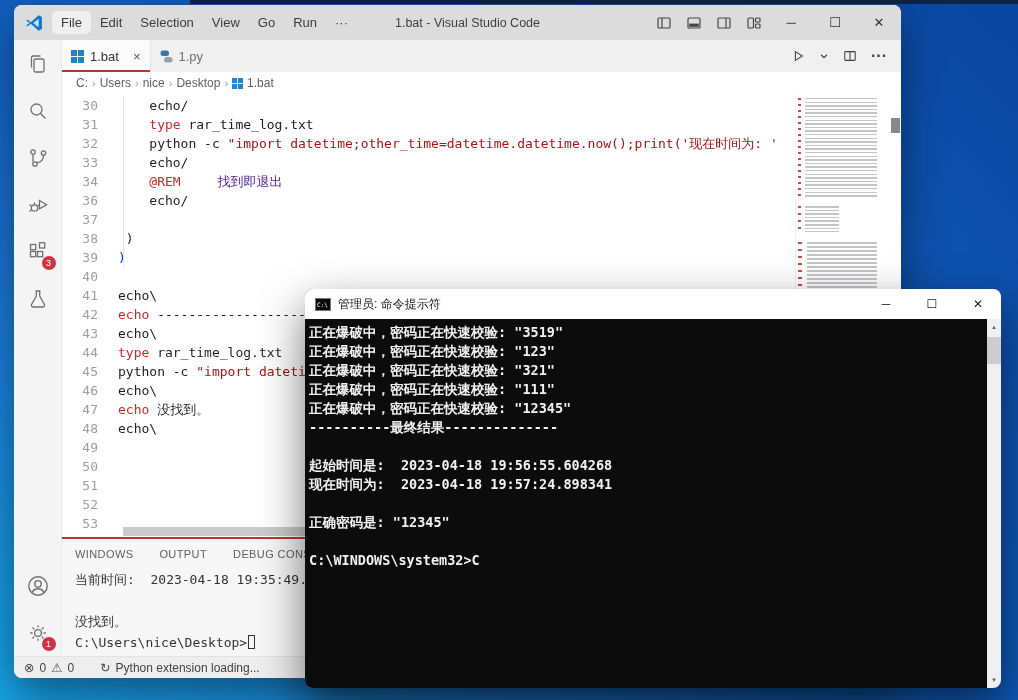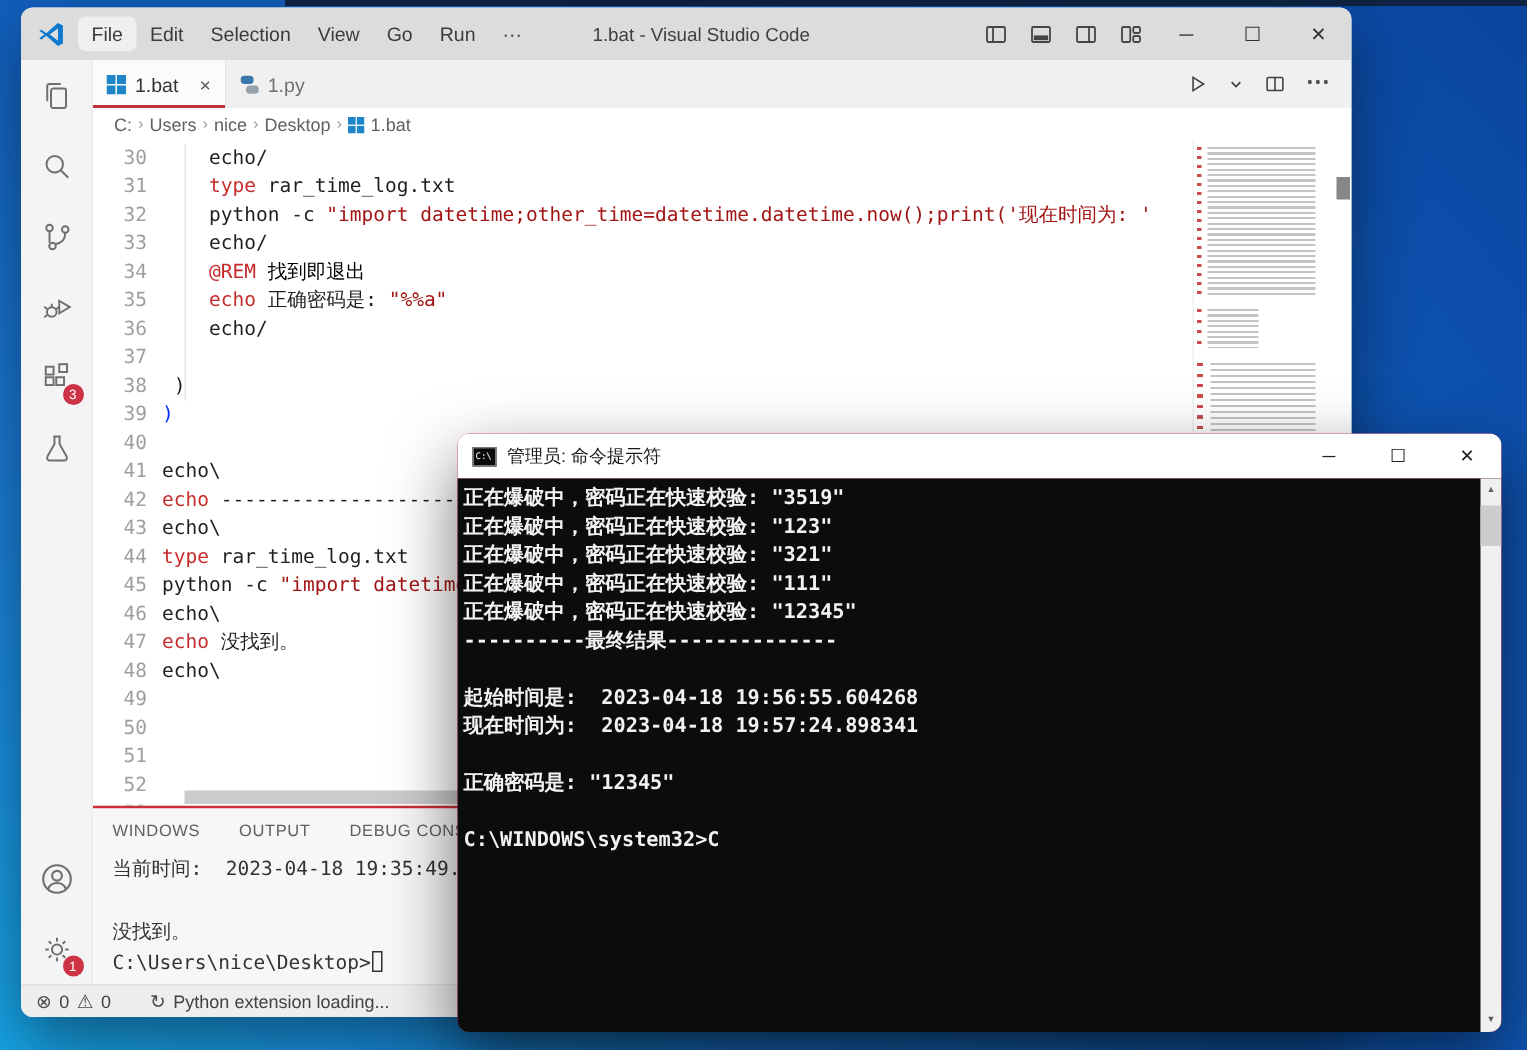--- a/index.html
+++ b/index.html
@@ -43,23 +43,23 @@
   .tab.active::after { content:""; position:absolute; left:0; right:0; bottom:0; height:2px; background:#bf3137; }
   .tab.inactive { color:#717171; }
   .tab-close { color:#5a5a5a; font-size:13px; margin-left:8px; }
   .tab-actions { margin-left:auto; display:flex; align-items:center; gap:14px; padding-right:14px; color:#3f3f3f; }
   .breadcrumb { height:22px; background:#fff; display:flex; align-items:center; gap:4px; font-size:12px; color:#616161; padding-left:14px; flex:0 0 22px; }
   .bc-sep { color:#9a9a9a; font-size:11px; }
 
   .editor { position:relative; height:443px; flex:0 0 443px; background:#fff; overflow:hidden; }
   .ed-row { display:flex; height:19px; line-height:19px; font-size:13px; }
   .ln { width:46px; flex:0 0 46px; text-align:right; padding-right:10px; color:#9e9e9e; }
-  .cl { margin-left:0; white-space:pre; color:#1f1f1f; width:657px; overflow:hidden; }
+  .cl { margin-left:10px; white-space:pre; color:#1f1f1f; width:657px; overflow:hidden; }
   .sy-t { color:#1f1f1f; } .sy-k { color:#c72c2c; } .sy-s { color:#a31515; }
-  .sy-c { color:#000000; } .sy-b { color:#0451a5; } .sy-p { color:#0431fa; }
+  .sy-c { color:#4c1d95;padding-left:29px; } .sy-b { color:#0451a5; } .sy-p { color:#0431fa; }
   .ed-lines { padding-top:2px; }
   .indent-guide { position:absolute; left:61px; top:2px; height:171px; border-left:1px solid #e5e5e5; }
   .minimap { position:absolute; left:733px; top:0; bottom:0; width:95px; background:#fff; border-left:1px solid #f0f0f0; }
   .mm-block { position:absolute; left:2px; background-repeat:no-repeat; }
   .mm-a { top:4px; height:100px; width:90px;
     background-image:
       repeating-linear-gradient(to bottom, rgba(193,43,43,.85) 0 2px, rgba(0,0,0,0) 2px 6px),
       repeating-linear-gradient(to bottom, rgba(60,60,70,.30) 0 1.5px, rgba(0,0,0,0) 1.5px 3.6px);
     background-size:3px 100%, 72px 100%; background-position:0 0, 7px 0; }
   .mm-b { top:112px; height:26px; width:45px;
@@ -85,21 +85,21 @@
   .term-line { min-height:21px; }
   .cursor { display:inline-block; width:7px; height:14px; border:1px solid #333; vertical-align:-2px; margin-left:1px; }
 
   .statusbar { height:22px; flex:0 0 22px; background:#eeeeee; border-top:1px solid #e2e2e2; display:flex; align-items:center; font-size:12px; color:#424242; padding-left:10px; gap:5px; }
   .sb-ic { font-size:12.5px; color:#4a4a4a; }
   .sb-gap { width:16px; }
 
   
   .cmd {
     position:absolute; left:305px; top:289px; width:696px; height:399px;
-    border-radius:8px; overflow:hidden; background:#be185d;
+    border-radius:8px; overflow:hidden; background:#d946ef;
     box-shadow:0 18px 45px rgba(0,0,0,.55);
     display:flex; flex-direction:column;
   }
   .cmd-titlebar { height:30px; background:#ffffff; display:flex; align-items:center; flex:0 0 30px; }
   .cmd-icon { width:16px; height:13px; background:#0a0a0a; border:1px solid #777; margin:0 7px 0 10px;
               color:#fff; font-size:6px; line-height:11px; padding-left:1px; letter-spacing:0; }
   .cmd-title { font-size:12px; color:#1a1a1a; }
   .cmd-controls { margin-left:auto; display:flex; height:100%; }
   .cmd-btn { width:46px; display:flex; align-items:center; justify-content:center; font-size:12px; color:#222; }
   .cmd-body { flex:1; position:relative; background:#0c0c0c; }
@@ -296,24 +296,20 @@
             </div>
             <div class="ed-row">
               <div class="ln">33</div>
               <div class="cl"><span class="sy-t">    echo/</span></div>
             </div>
             <div class="ed-row">
               <div class="ln">34</div>
               <div class="cl"><span class="sy-t">    </span><span class="sy-k">@REM</span><span class="sy-c"> 找到即退出</span></div>
             </div>
             <div class="ed-row">
-              <div class="ln">35</div>
-              <div class="cl"><span class="sy-t">    </span><span class="sy-k">echo</span><span class="sy-t"> 正确密码是: </span><span class="sy-s">"%%a"</span></div>
-            </div>
-            <div class="ed-row">
               <div class="ln">36</div>
               <div class="cl"><span class="sy-t">    echo/</span></div>
             </div>
             <div class="ed-row">
               <div class="ln">37</div>
             </div>
             <div class="ed-row">
               <div class="ln">38</div>
               <div class="cl"><span class="sy-t"> )</span></div>
             </div>

